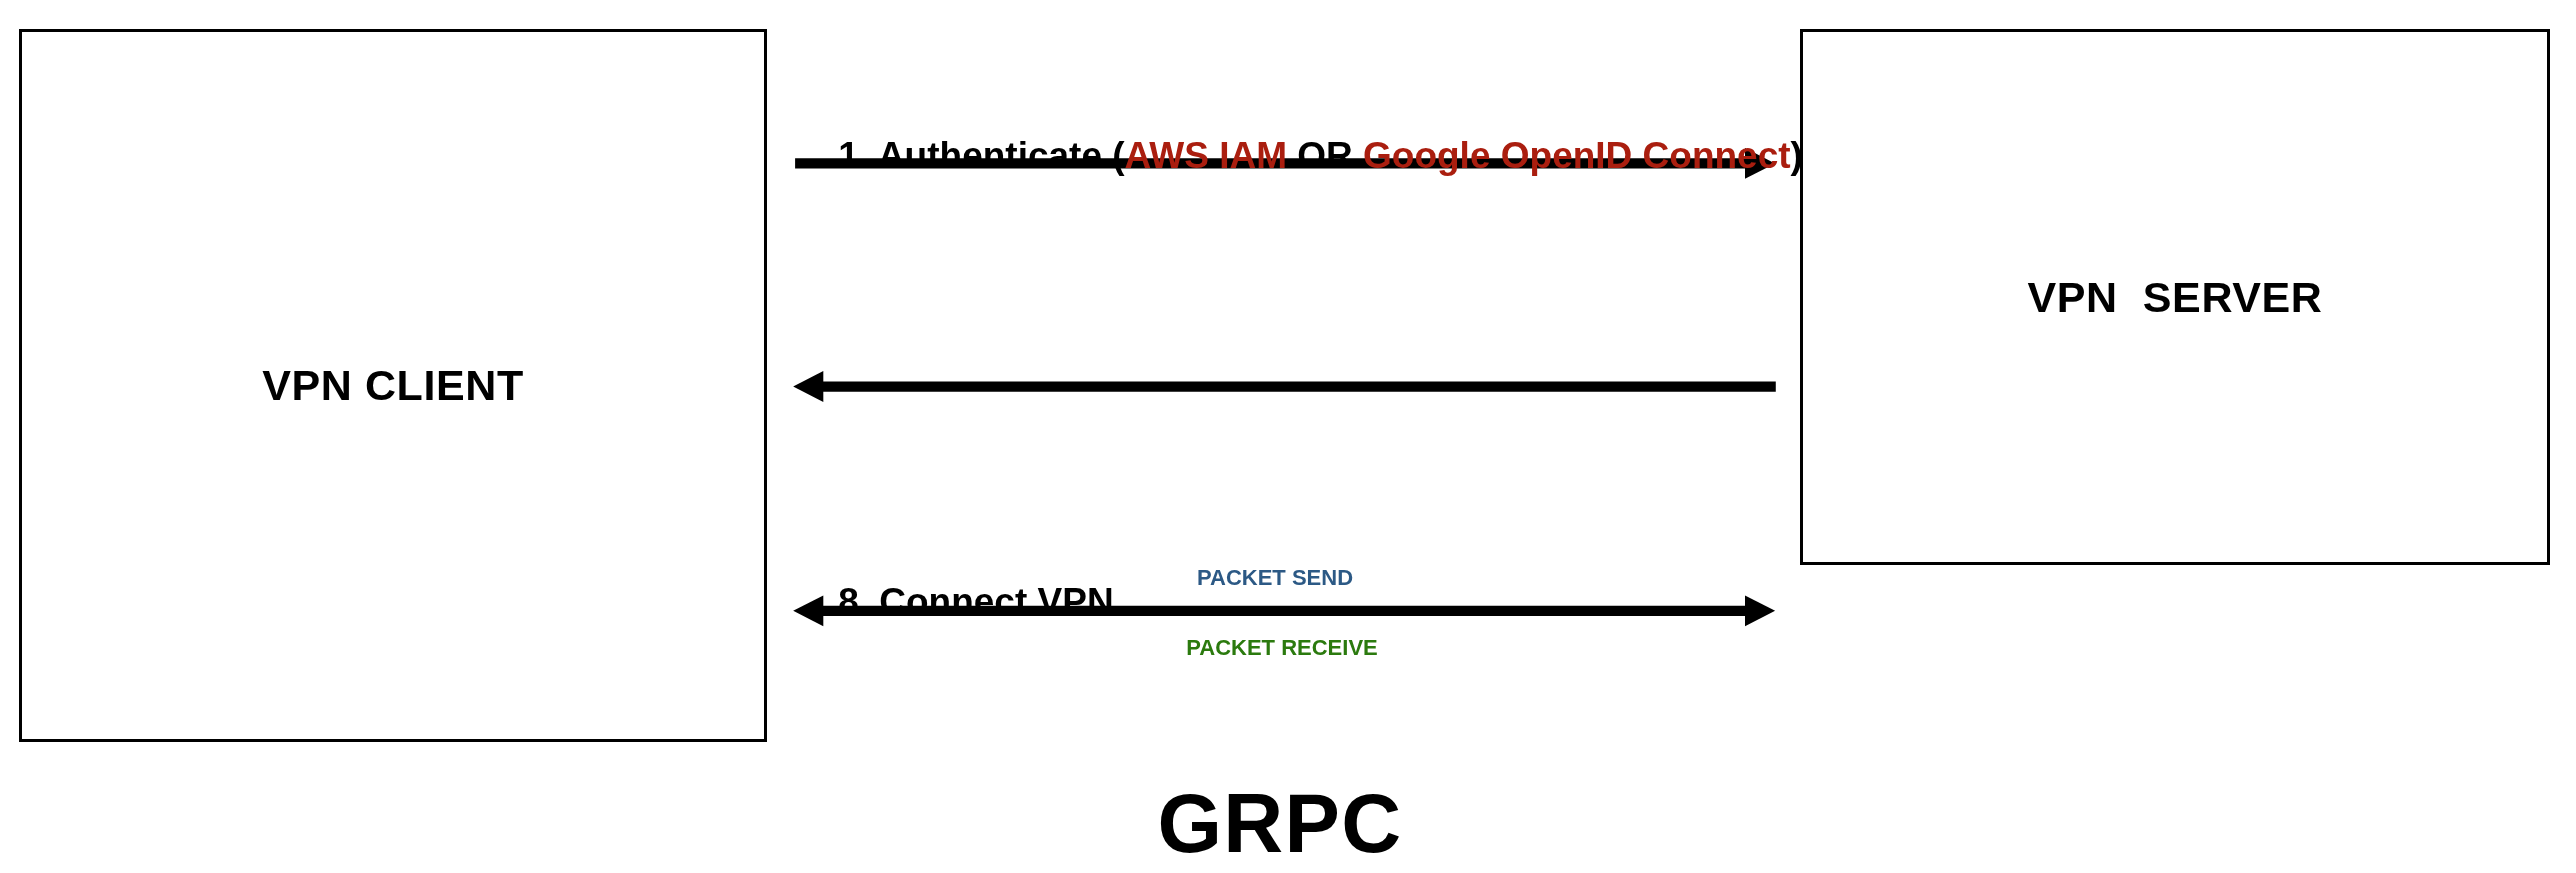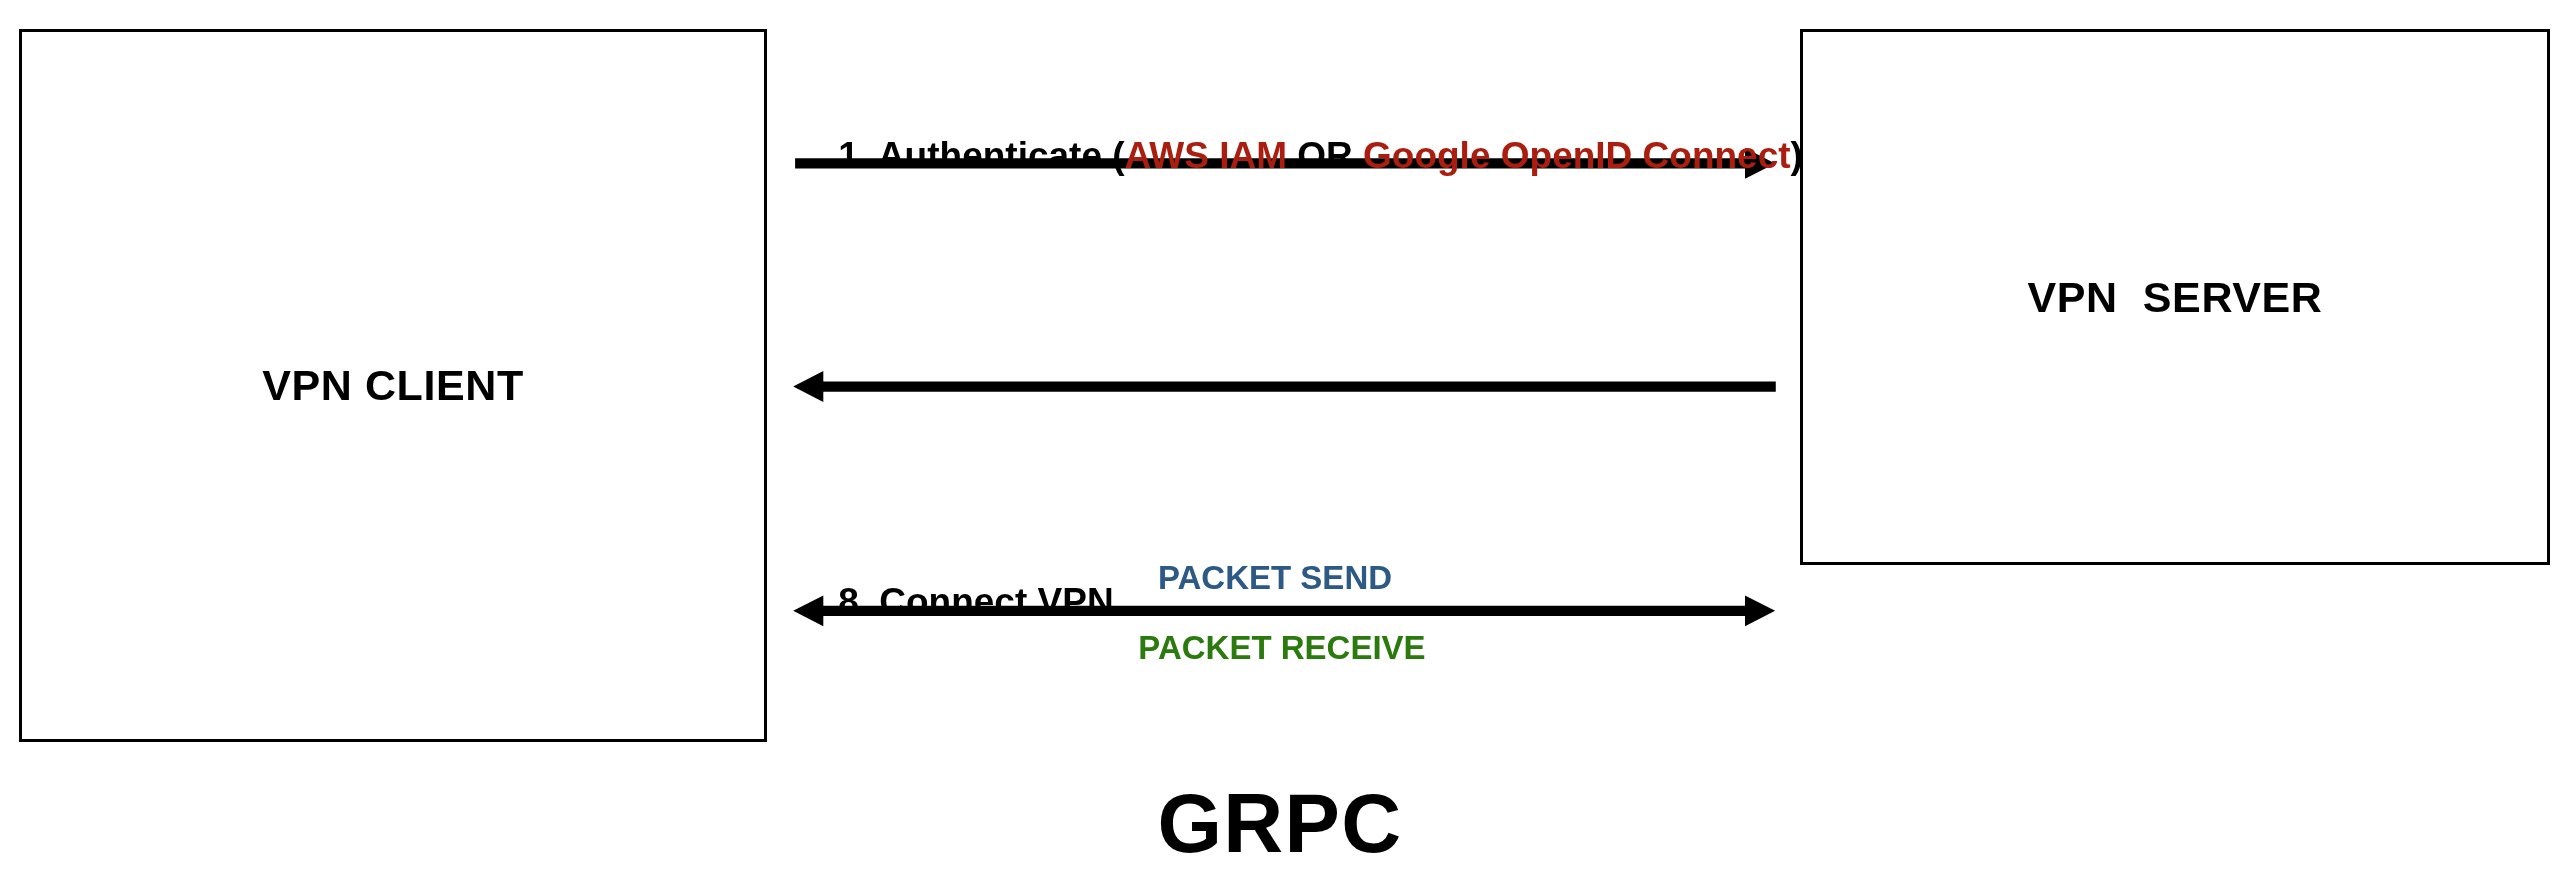--- a/index.html
+++ b/index.html
@@ -39,21 +39,21 @@
     left: 797px;
     font-size: 37px;
     line-height: 40px;
     white-space: pre;
   }
   .msg-1 { top: 96px; }
   .msg-2 { top: 321px; }
   .msg-3 { top: 542px; }
   .packet {
     position: absolute;
-    font-size: 33px;
+    font-size: 22px;
     line-height: 40px;
     transform: translateX(-50%);
     white-space: pre;
     text-align: center;
   }
   .packet-send    { left: 1275px; top: 558px; color: var(--blue); }
   .packet-receive { left: 1282px; top: 628px; color: var(--green); }
   .grpc {
     position: absolute;
     left: 1280px; top: 776px;

